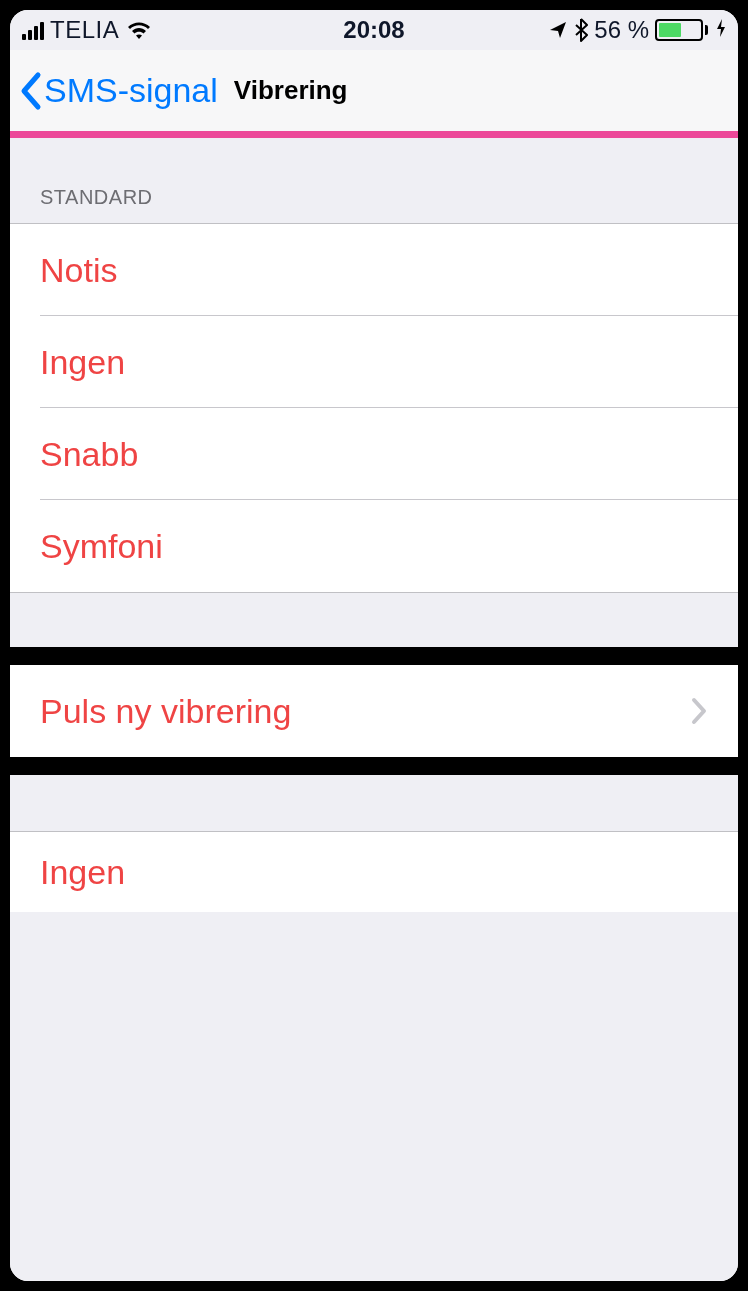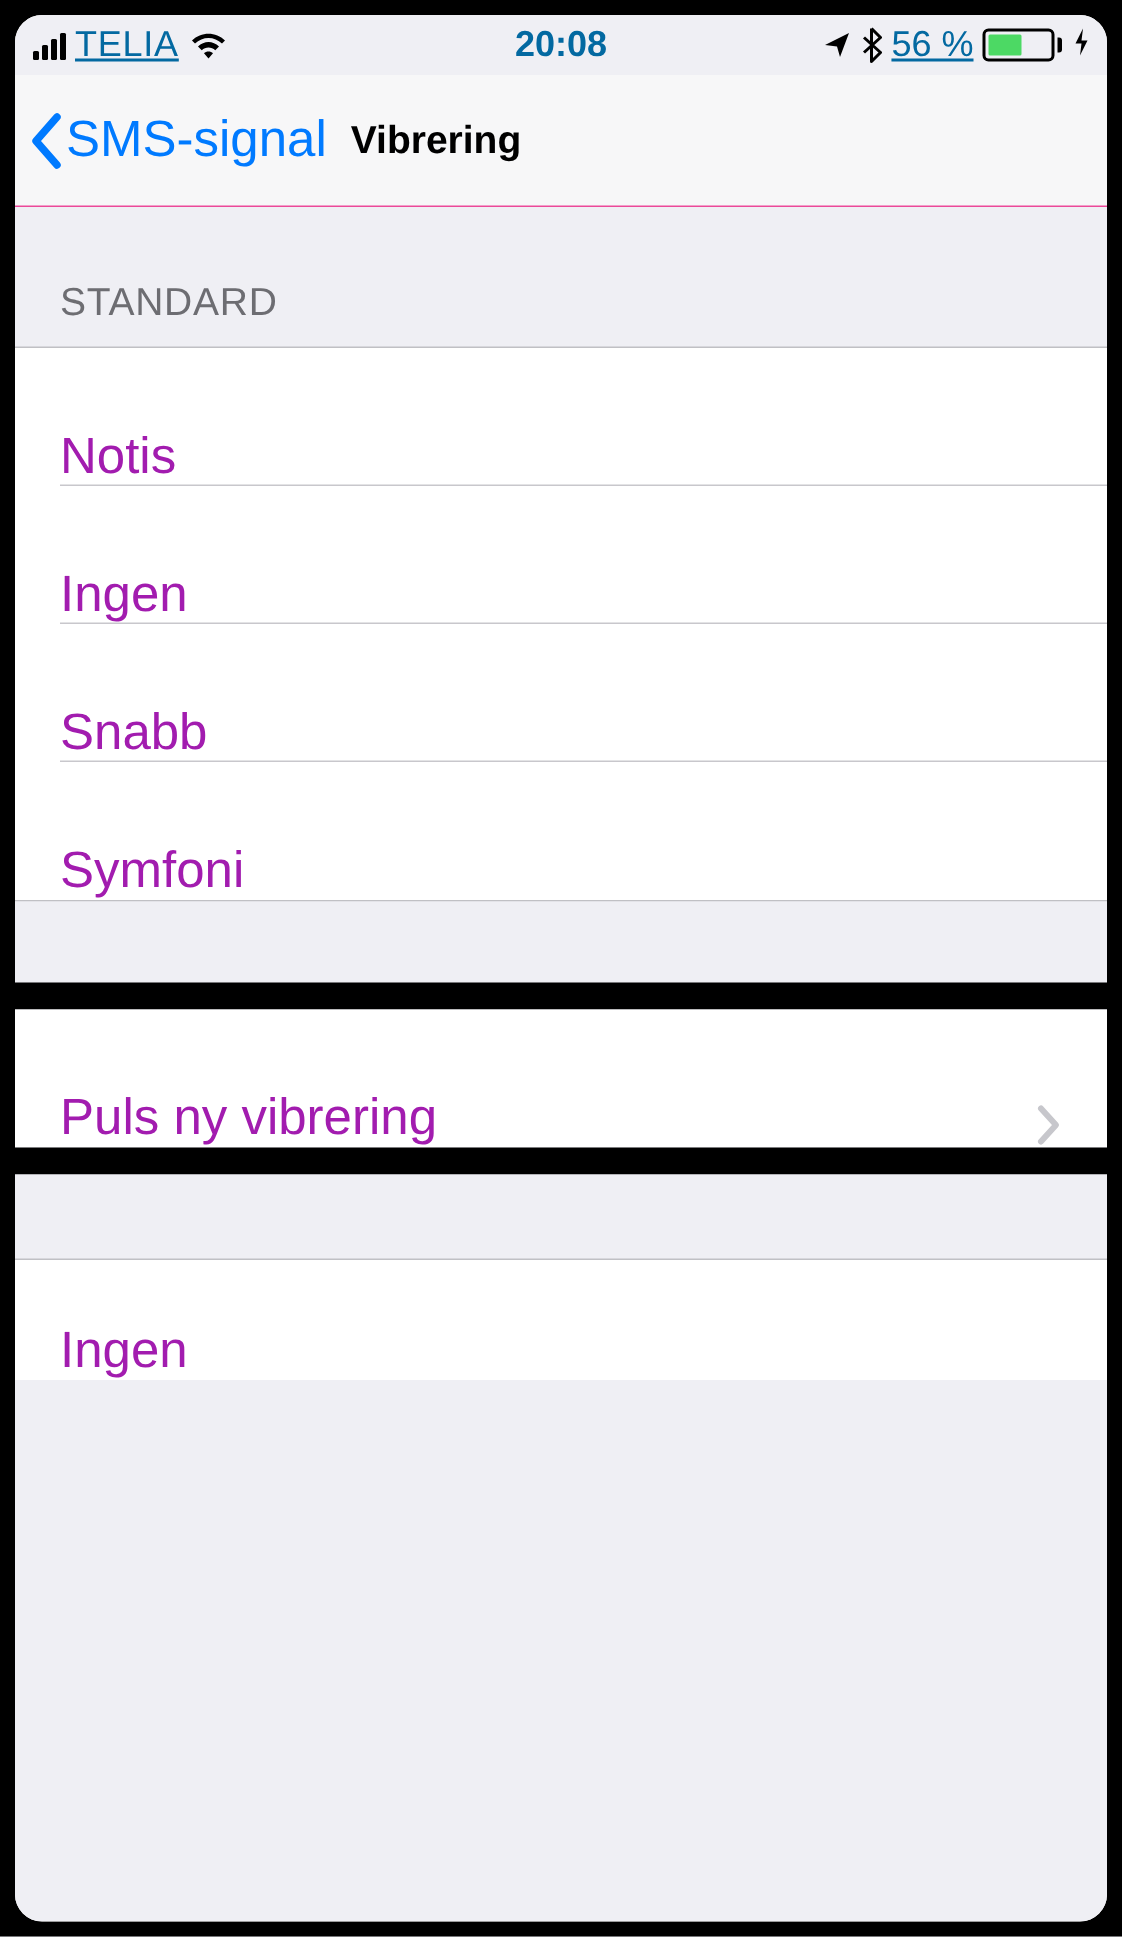--- a/index.html
+++ b/index.html
@@ -35,22 +35,21 @@
 
     
     .status-bar {
       height: 40px;
       display: flex;
       align-items: center;
       justify-content: space-between;
       padding: 0 12px;
       font-size: 24px;
       font-weight: 500;
-      color: #0369a1;
-      text-decoration: underline;
+      color: #0f172a;
     }
     .status-left, .status-right {
       display: flex;
       align-items: center;
       gap: 6px;
     }
     .status-center {
       font-weight: 600;
       position: absolute;
       left: 50%;
@@ -106,21 +105,21 @@
       font-size: 18px;
       margin-left: 2px;
     }
 
     
     .nav-header {
       height: 88px;
       display: flex;
       align-items: center;
       padding: 0 8px;
-      border-bottom: 1px solid #ec4899;
+      border-bottom: 7px solid #ec4899;
       background: #f7f7f8;
       position: relative;
     }
     .back-button {
       display: flex;
       align-items: center;
       color: #007aff;
       font-size: 34px;
       font-weight: 400;
       cursor: pointer;
@@ -131,40 +130,40 @@
     .nav-title {
       font-size: 26px;
       font-weight: 600;
       color: #000;
       margin-left: 16px;
     }
 
     
     .section-header {
       padding: 48px 30px 14px 30px;
-      font-size: 26px;
+      font-size: 20px;
       color: #6d6d72;
       text-transform: uppercase;
       letter-spacing: 0.5px;
       background: #efeff4;
     }
 
     
     .list {
       background: #fff;
     }
     .list-item {
       min-height: 92px;
       display: flex;
-      align-items: flex-end;
+      align-items: center;
       justify-content: space-between;
       padding-left: 30px;
       padding-right: 30px;
       font-size: 34px;
-      color: #a21caf;
+      color: #ef4444;
       position: relative;
       cursor: pointer;
     }
     .list-item .inner-border {
       position: absolute;
       bottom: 0;
       left: 30px;
       right: 0;
       height: 1px;
       background: #c8c7cc;

